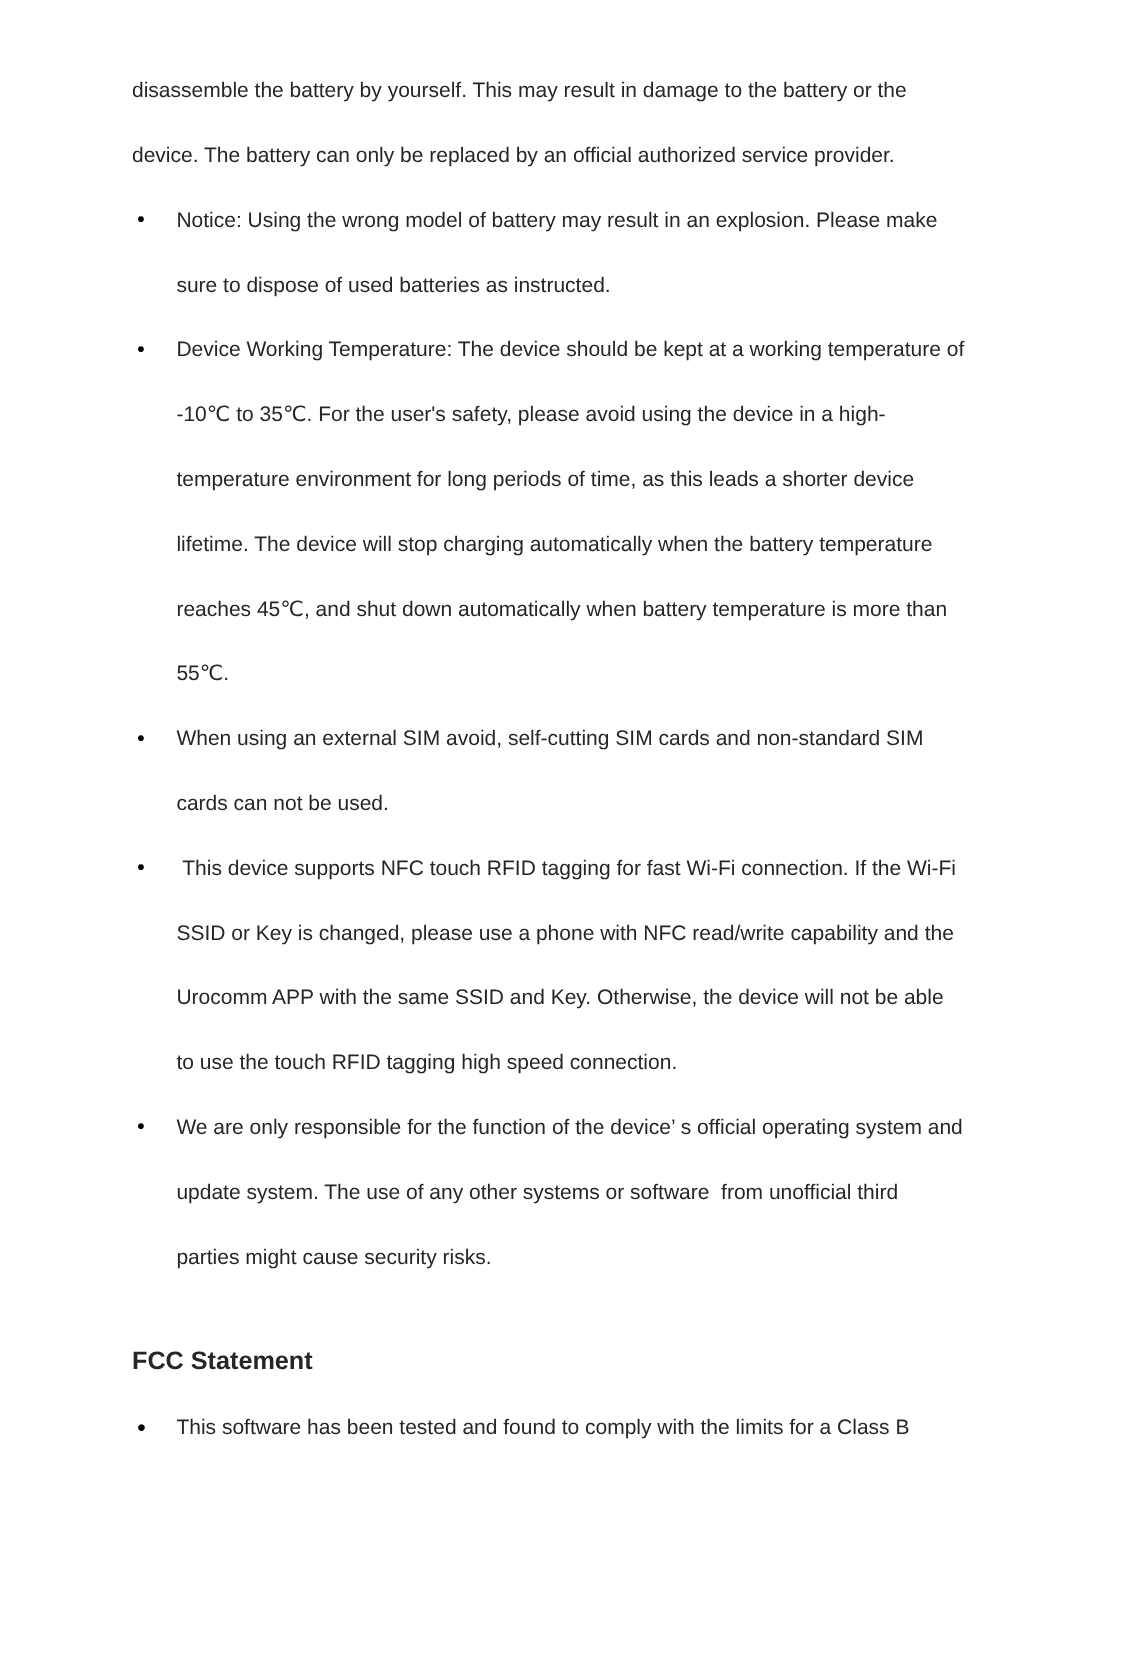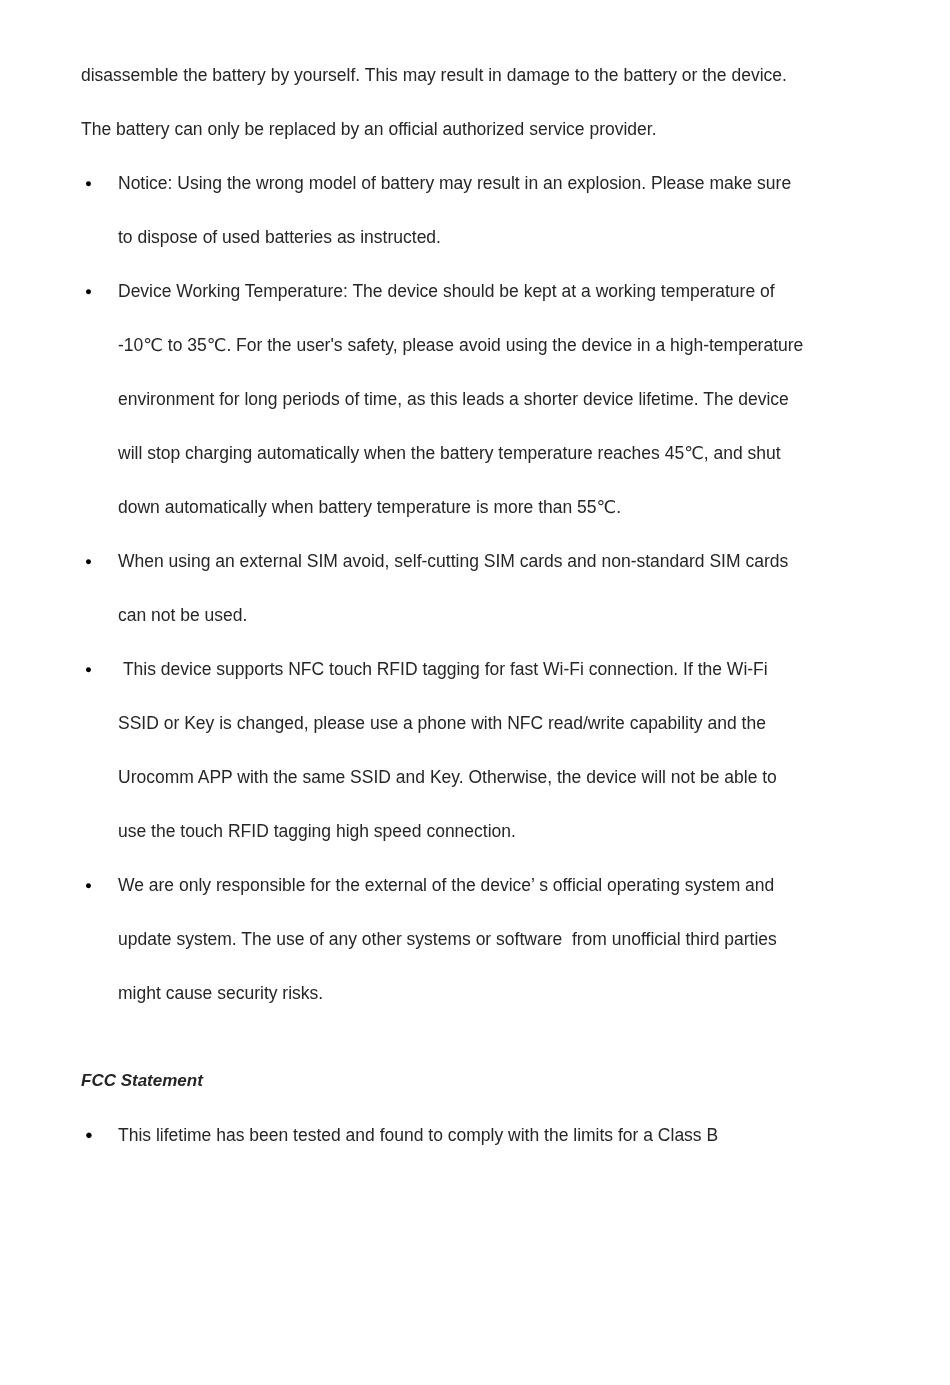--- a/index.html
+++ b/index.html
@@ -8,20 +8,21 @@
       width: 950px;
       height: 1385px;
       font-family: "Liberation Sans", "DejaVu Sans", sans-serif;
       color: #262626;
       overflow: hidden;
     }
     .doc {
       padding: 48px 146px 0 81px;
       font-size: 17.5px;
       line-height: 54px;
+      margin-left: 29px;
     }
     .para {
       white-space: pre-wrap;
     }
     ul.bullets {
       list-style: none;
       padding-left: 4px;
     }
     li.bullet-item {
       display: flex;
@@ -35,22 +36,21 @@
       color: #000000;
       user-select: none;
     }
     .bullet-text {
       flex: 1;
       white-space: pre-wrap;
     }
     .heading {
       font-weight: bold;
       margin-top: 34px;
-      font-size: 17px;
-      font-style: italic;
+      font-size: 21px;
     }
     ul.fcc-bullets .bullet {
       font-size: 13px;
     }
   </style>
 </head>
 <body>
 
 <div class="doc">
 
@@ -68,26 +68,26 @@
     <li class="bullet-item">
       <span class="bullet">●</span>
       <span class="bullet-text">When using an external SIM avoid, self-cutting SIM cards and non-standard SIM cards can not be used.</span>
     </li>
     <li class="bullet-item">
       <span class="bullet">●</span>
       <span class="bullet-text"> This device supports NFC touch RFID tagging for fast Wi-Fi connection. If the Wi-Fi SSID or Key is changed, please use a phone with NFC read/write capability and the Urocomm APP with the same SSID and Key. Otherwise, the device will not be able to use the touch RFID tagging high speed connection.</span>
     </li>
     <li class="bullet-item">
       <span class="bullet">●</span>
-      <span class="bullet-text">We are only responsible for the external of the device’ s official operating system and update system. The use of any other systems or software  from unofficial third parties might cause security risks.</span>
+      <span class="bullet-text">We are only responsible for the function of the device’ s official operating system and update system. The use of any other systems or software  from unofficial third parties might cause security risks.</span>
     </li>
   </ul>
 
   <h2 class="heading">FCC Statement</h2>
 
   <ul class="bullets fcc-bullets">
     <li class="bullet-item">
       <span class="bullet">●</span>
-      <span class="bullet-text">This lifetime has been tested and found to comply with the limits for a Class B</span>
+      <span class="bullet-text">This software has been tested and found to comply with the limits for a Class B</span>
     </li>
   </ul>
 
 </div>
 
 </body></html>

